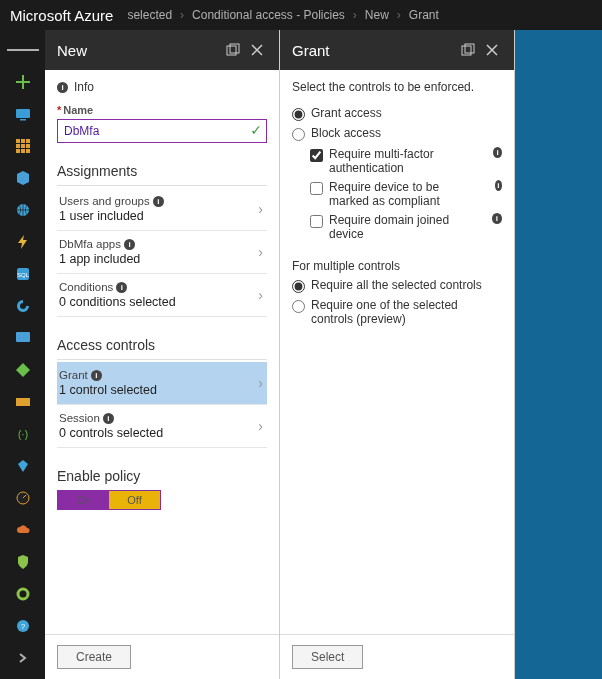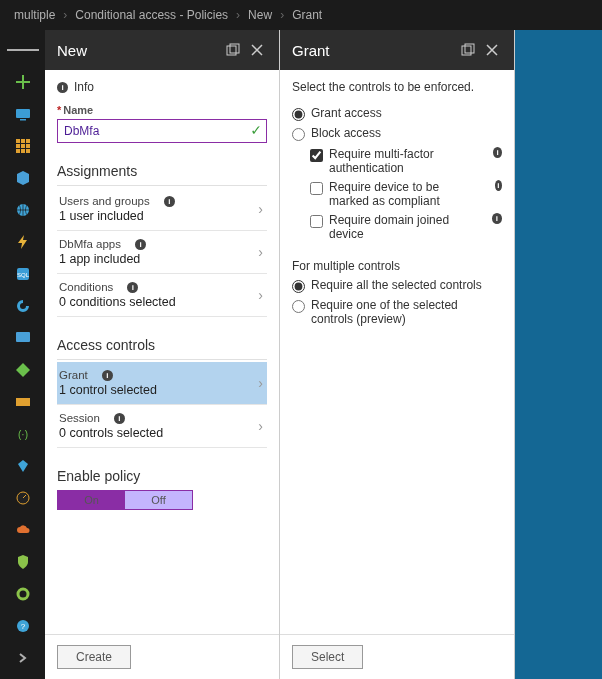--- a/index.html
+++ b/index.html
@@ -26,42 +26,43 @@
   .info-row { display:flex; align-items:center; gap:6px; margin-bottom: 10px; }
   .label { font-size: 11px; color: #555; font-weight: bold; }
   .req { color: #b22; margin-right: 2px; }
   .input { width: 100%; border: 1px solid #8a2da5; padding: 4px 6px; font-size: 12px; color:#4c1d95; margin-top: 3px; position: relative; }
   .input-wrap { position: relative; }
   .check { position: absolute; right: 5px; top: 50%; transform: translateY(-50%); color: #3a9d3a; font-size: 14px; pointer-events:none;}
   .section-title { font-size: 14px; color: #333; margin: 20px 0 6px 0; }
   .hr { height:1px; background:#e0e0e0; margin-bottom:2px;}
   .row { border-bottom: 1px solid #e5e5e5; padding: 7px 4px 7px 2px; display:flex; align-items:center; cursor:pointer; position:relative; }
   .row .rbody { flex:1; }
-  .row .rlabel { font-size: 11.5px; color:#444; display:flex; align-items:center; gap:14px;}
+  .row .rlabel { font-size: 11.5px; color:#444; display:flex; align-items:center; gap:3px;}
   .row .rvalue { font-size: 12.5px; color:#222; margin-top:2px;}
   .row .chev { color:#999; font-size: 14px; }
   .row.selected { background: #b3d3ee; }
   .infoicon { display:inline-flex; width:11px; height:11px; border-radius:50%; background:#444; color:#fff; font-size:8px; align-items:center; justify-content:center; font-weight:bold; }
-  .toggle { display:flex; border:1px solid #8a2da5; width:136px; font-size:11px; cursor:pointer;}
+  .toggle { display:flex; border:1px solid #8a2da5; width:104px; font-size:11px; cursor:pointer;}
   .toggle div { flex:1; text-align:center; padding:3px 0;}
   .toggle .on { background:#8a2da5; color:#555;}
-  .toggle .off { background:#c4b5fd; color:#555;}
+  .toggle .off { background:#eab308; color:#555;}
   .grant-body { font-size:12px; color:#333; }
   .grant-body .lead { margin-bottom:12px; }
   .radio-row, .cb-row { display:flex; align-items:flex-start; gap:6px; margin:5px 0; font-size:12px;}
   .radio-row input, .cb-row input { margin-top:2px; accent-color:#333; }
   .cb-group { margin-left: 18px; margin-top:6px; }
   .sub-title { margin-top:18px; margin-bottom:4px; }
   svg.ico { width:14px; height:14px; }
 </style>
 </head>
 <body>
 
 <div class="topbar">
-  <span class="crumb">multiple</span>
+  <span class="brand">Microsoft Azure</span>
+  <span class="crumb">selected</span>
   <span class="sep">›</span>
   <span class="crumb">Conditional access - Policies</span>
   <span class="sep">›</span>
   <span class="crumb">New</span>
   <span class="sep">›</span>
   <span class="crumb">Grant</span>
 </div>
 
 <div class="main">
   <div class="leftnav">

